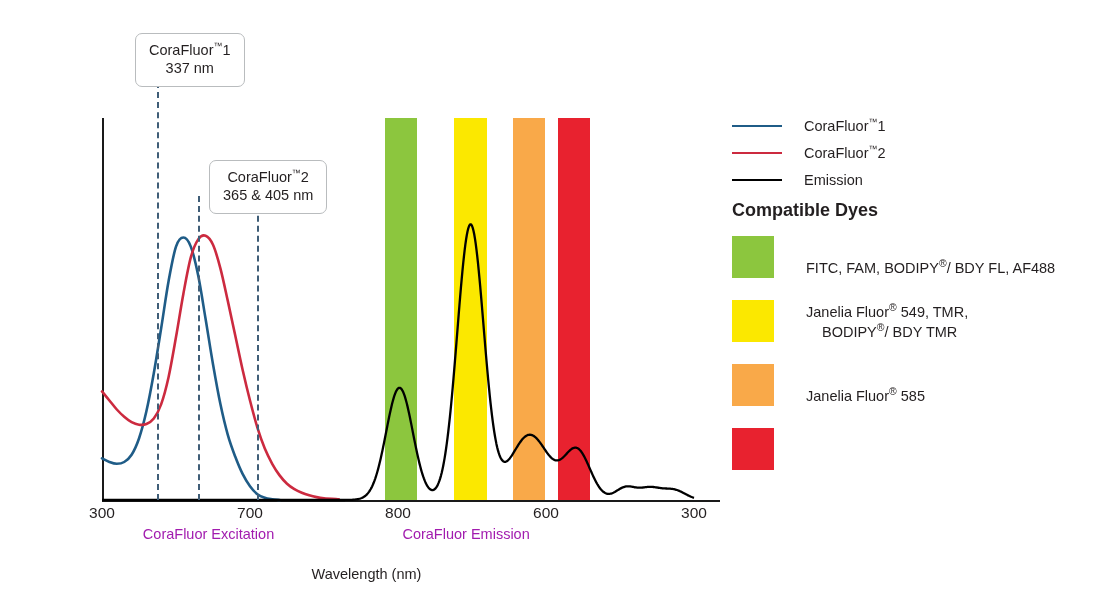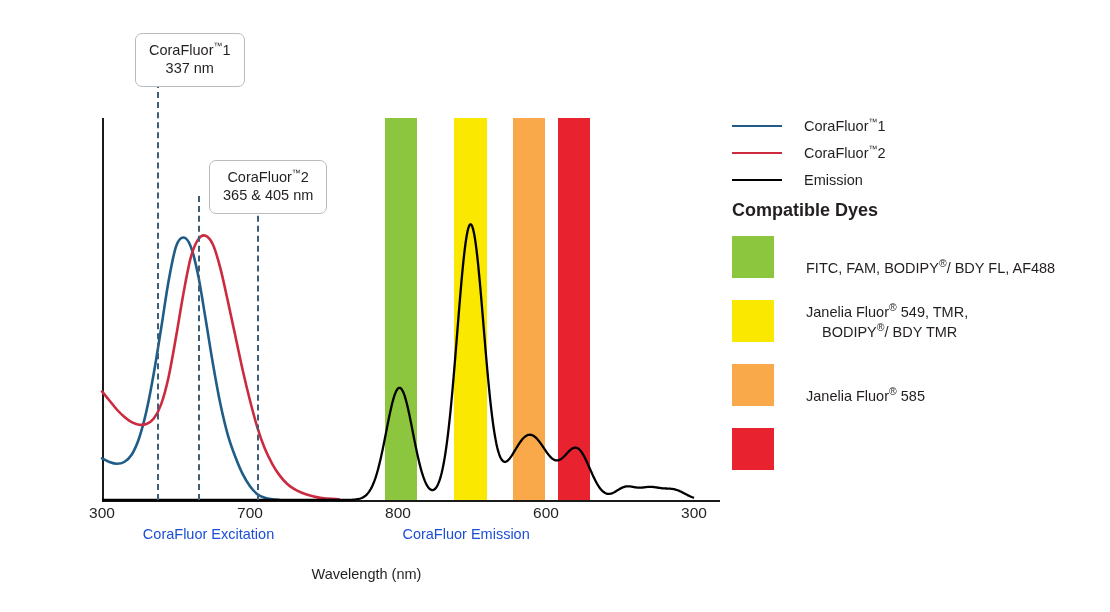--- a/index.html
+++ b/index.html
@@ -49,21 +49,21 @@
     font-size: 15.5px;
     color: #231f20;
   }
 
   .region-label {
     position: absolute;
     top: 526px;
     transform: translateX(-50%);
     font-size: 14.5px;
     white-space: nowrap;
-    color: #1d4ed8;
+    color: #a21caf;
   }
 
   
   .dye-band {
     position: absolute;
     top: 118px;
     height: 384px;
   }
 
   

